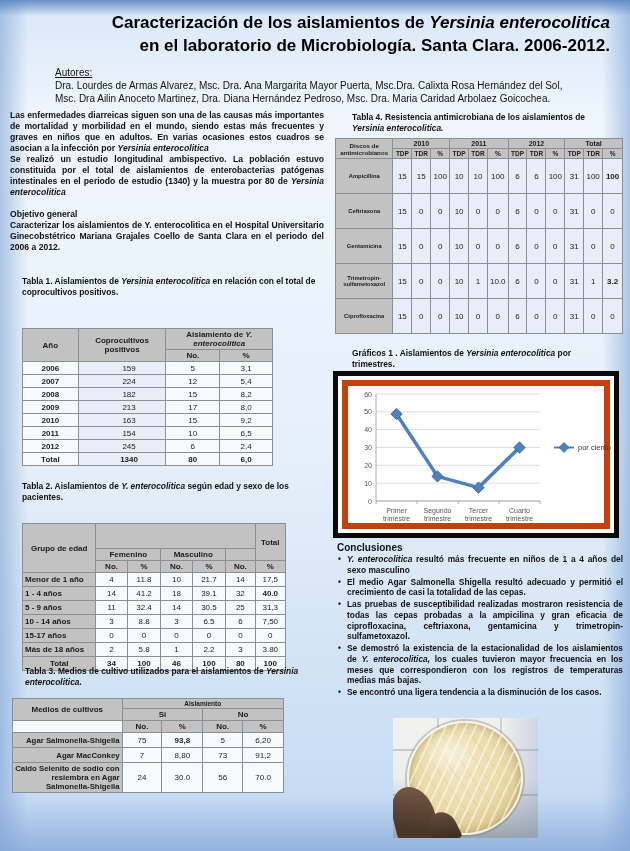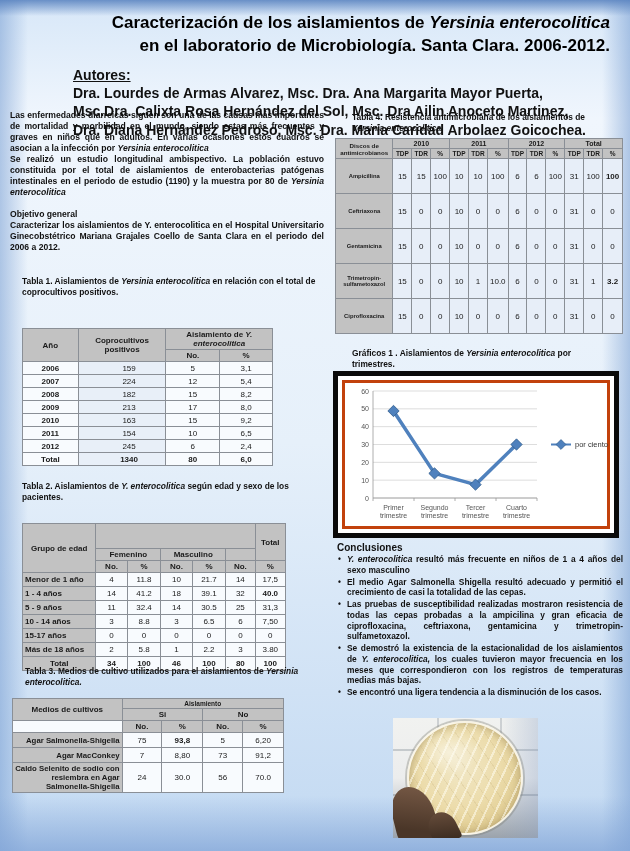--- a/index.html
+++ b/index.html
@@ -11,21 +11,21 @@
       linear-gradient(0deg, rgba(130,165,215,.75) 0px, rgba(255,255,255,0) 55px),
       linear-gradient(90deg, rgba(120,158,210,.55) 0px, rgba(255,255,255,0) 28px),
       linear-gradient(270deg, rgba(120,158,210,.55) 0px, rgba(255,255,255,0) 28px),
       linear-gradient(180deg,#d7e7f8 0%,#f0f6fd 14%,#e6f0fa 52%,#c2d9f2 100%);
   }
   .abs{position:absolute;}
   .title{
     top:12px;left:20px;width:590px;text-align:right;
     font-size:17px;font-weight:bold;line-height:1.35;color:#000;
   }
-  .authors{top:66px;left:73px;width:520px;font-size:14px;font-weight:bold;line-height:1.3;}
+  .authors{top:66px;left:55px;width:520px;font-size:10px;font-weight:normal;line-height:1.3;}
   .authors .lbl{text-decoration:underline;display:block;}
   .bodytext{font-size:8.6px;font-weight:bold;line-height:1.28;text-align:justify;}
   .caption{font-size:8.4px;font-weight:bold;line-height:1.25;}
   .caption i, .bodytext i{font-weight:bold;}
 
   table{border-collapse:collapse;background:transparent;}
   .ptable th,.ptable td{border:1px solid #8a8f96;text-align:center;vertical-align:middle;
     padding:1px 2px;font-size:8px;color:#1a1a1a;}
   .ptable th{background:#c2c2c2;font-weight:bold;}
   .ptable td{background:#f8fbfe;}
@@ -51,21 +51,21 @@
   
   .t4{width:288px;}
   .t4 th{font-size:7px;}
   .t4 th.sub{font-size:6.5px;}
   .t4 tbody td{height:32px;background:#e7eef8;font-size:8px;}
   .t4 tbody td:first-child{background:#c2c2c2;font-weight:bold;font-size:5.8px;}
 
   .chart-frame{left:333px;top:371px;width:286px;height:167px;background:#0a0a0a;
     padding:5px;box-sizing:border-box;}
   .chart-pad{background:#ffffff;width:100%;height:100%;box-sizing:border-box;padding:4px;}
-  .chart-inner{border:3px solid #c2410c;background:#fff;width:100%;height:100%;box-sizing:border-box;}
+  .chart-inner{border:6px solid #c2410c;background:#fff;width:100%;height:100%;box-sizing:border-box;}
   .chart-inner svg{display:block;}
 
   .concl{left:337px;top:542px;width:286px;}
   .concl .hd{font-size:10px;font-weight:bold;margin-bottom:1px;}
   .concl ul{margin:0;padding:0;list-style:none;}
   .concl li{position:relative;padding-left:10px;font-size:8.4px;font-weight:bold;
     line-height:1.28;text-align:justify;margin-bottom:1px;}
   .concl li::before{content:"\2022";position:absolute;left:1px;top:0;}
 
   
@@ -104,21 +104,21 @@
     <span>en el laboratorio de Microbiología. Santa Clara. 2006-2012.</span>
   </div>
 
   <div class="abs authors">
     <span class="lbl">Autores:</span>
     <span>Dra. Lourdes de Armas Alvarez, Msc. Dra. Ana Margarita Mayor Puerta, Msc.Dra. Calixta Rosa Hernández del Sol, Msc. Dra Ailin Anoceto Martinez, Dra. Diana Hernández Pedroso, Msc. Dra. Maria Caridad Arbolaez Goicochea.</span>
   </div>
 
   <div class="abs bodytext" style="left:10px;top:110px;width:314px;">
     <div><span>Las enfermedades diarreicas siguen son una de las causas más importantes de mortalidad y morbilidad en el mundo, siendo estas más frecuentes y graves en  niños que en adultos. En varias ocasiones estos cuadros se asocian a la infección por </span><i>Yersinia enterocolitica</i></div>
-    <div><span>Se realizó un estudio longitudinal ambispectivo. La población estuvo constituida por el total de aislamientos de enterobacterias patógenas intestinales en el periodo de estudio (1190) y la muestra por 80 de </span><i>Yersinia  enterocolitica</i></div>
+    <div><span>Se realizó un estudio longitudinal ambispectivo. La población estuvo constituida por el total de aislamientos de enterobacterias patógenas intestinales en el periodo de estudio (1340) y la muestra por 80 de </span><i>Yersinia  enterocolitica</i></div>
     <div style="height:11px;"></div>
     <div>Objetivo general</div>
     <div>Caracterizar los aislamientos de Y. enterocolitica en el Hospital Universitario Ginecobstétrico Mariana Grajales Coello de Santa Clara en el periodo del 2006 a 2012.</div>
   </div>
 
   <div class="abs caption" style="left:22px;top:276px;width:296px;">
     <span>Tabla 1. Aislamientos de </span><i>Yersinia enterocolitica</i><span> en relación con el total de coprocultivos positivos.</span>
   </div>
   <table class="abs ptable t1" style="left:22px;top:328px;">
     <colgroup>

